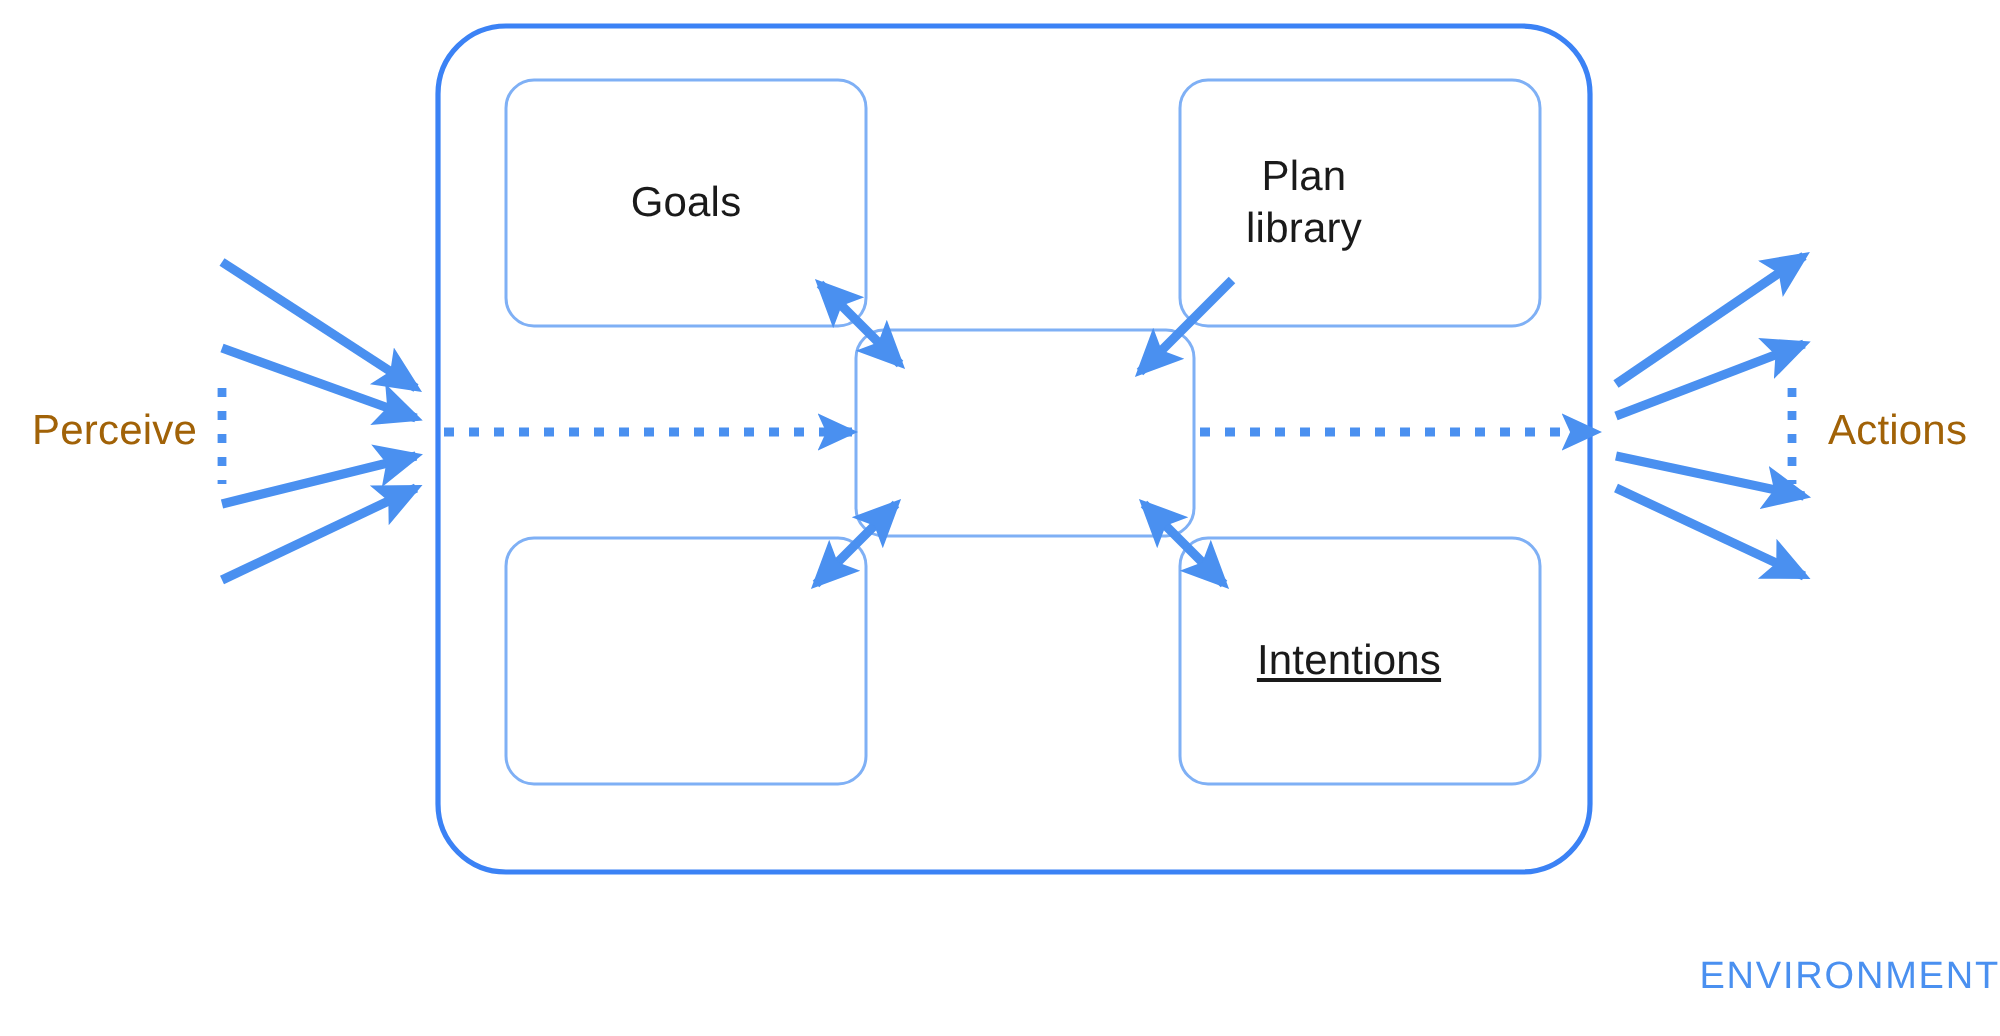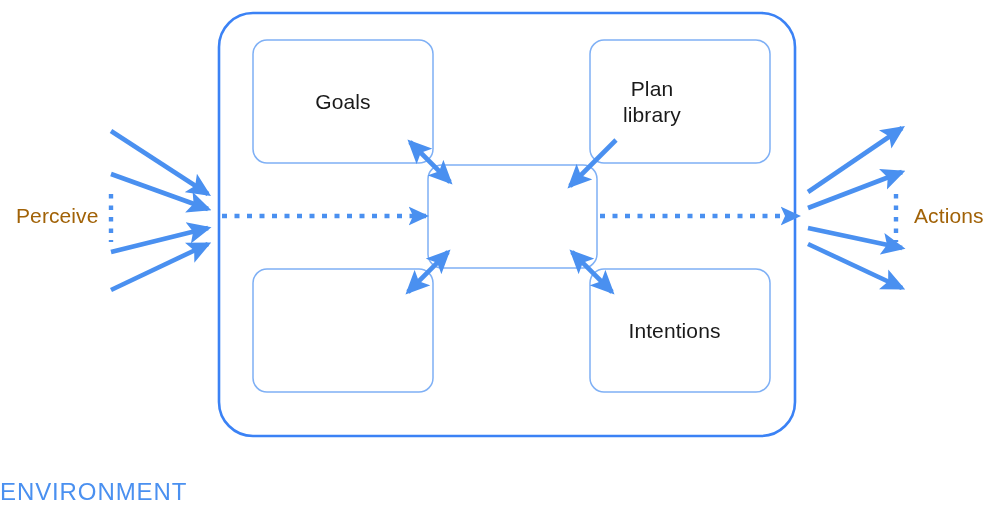--- a/index.html
+++ b/index.html
@@ -44,24 +44,24 @@
     align-items: center;
     color: #a16207;
     font-family: "Liberation Sans", sans-serif;
     font-size: 21px;
     letter-spacing: 0.1px;
     white-space: nowrap;
   }
   .env-label {
     position: absolute;
     width: 100%;
-    text-align: left;
+    text-align: right;
     color: #4a90f0;
     font-family: "Liberation Sans", sans-serif;
-    font-size: 24px;
+    font-size: 19px;
     letter-spacing: 0.9px;
     font-weight: 400;
   }
 </style>
 </head>
 <body>
 
 <div id="canvas">
 
   <svg id="diagram-svg" viewBox="0 0 1000 518">
@@ -117,21 +117,21 @@
     <line x1="612" y1="292" x2="572" y2="252" stroke="#4a90f0" stroke-width="4.6" marker-start="url(#ah)" marker-end="url(#ah)"></line>
   </svg>
 
   <div class="node-label" style="left:253px; top:40px; width:180px; height:123px;">Goals</div>
 
   <div class="node-label" style="left:562px; top:40px; width:180px; height:123px;">Plan
 library</div>
 
 
 
-  <div class="node-label" style="left:590px; top:269px; width:169px; height:123px;">Intentions</div>
+  <div class="node-label" style="left:590px; top:269px; width:169px; height:123px;text-decoration:underline;">Intentions</div>
 
   <div class="side-label" style="left:16px; top:200px; height:32px;">Perceive</div>
 
   <div class="side-label" style="left:914px; top:200px; height:32px;">Actions</div>
 
   <div class="env-label" style="left:0; top:478px;">ENVIRONMENT</div>
 
 </div>
 
 </body></html>

